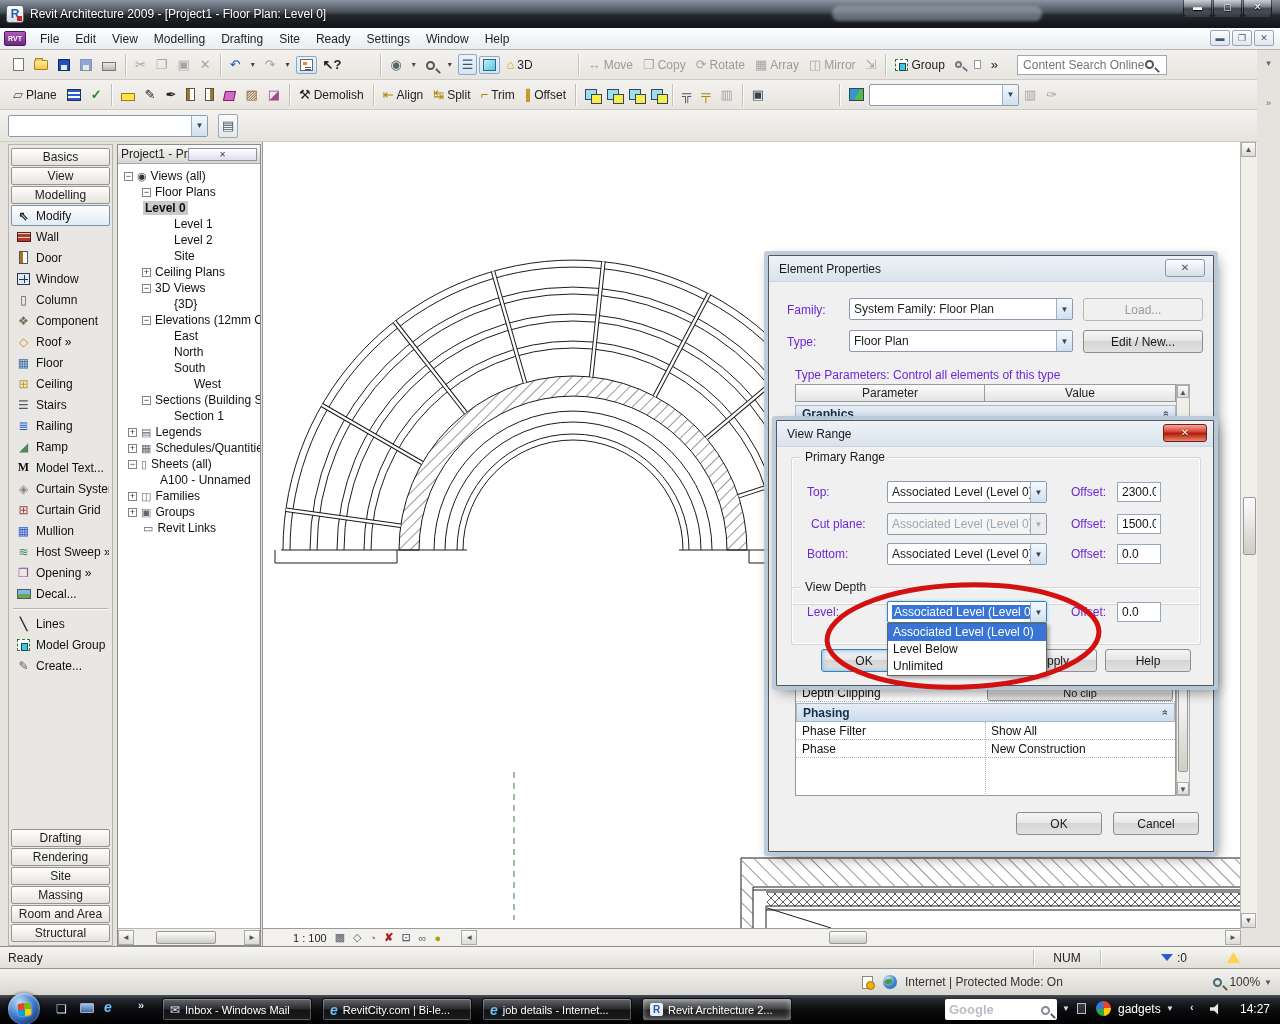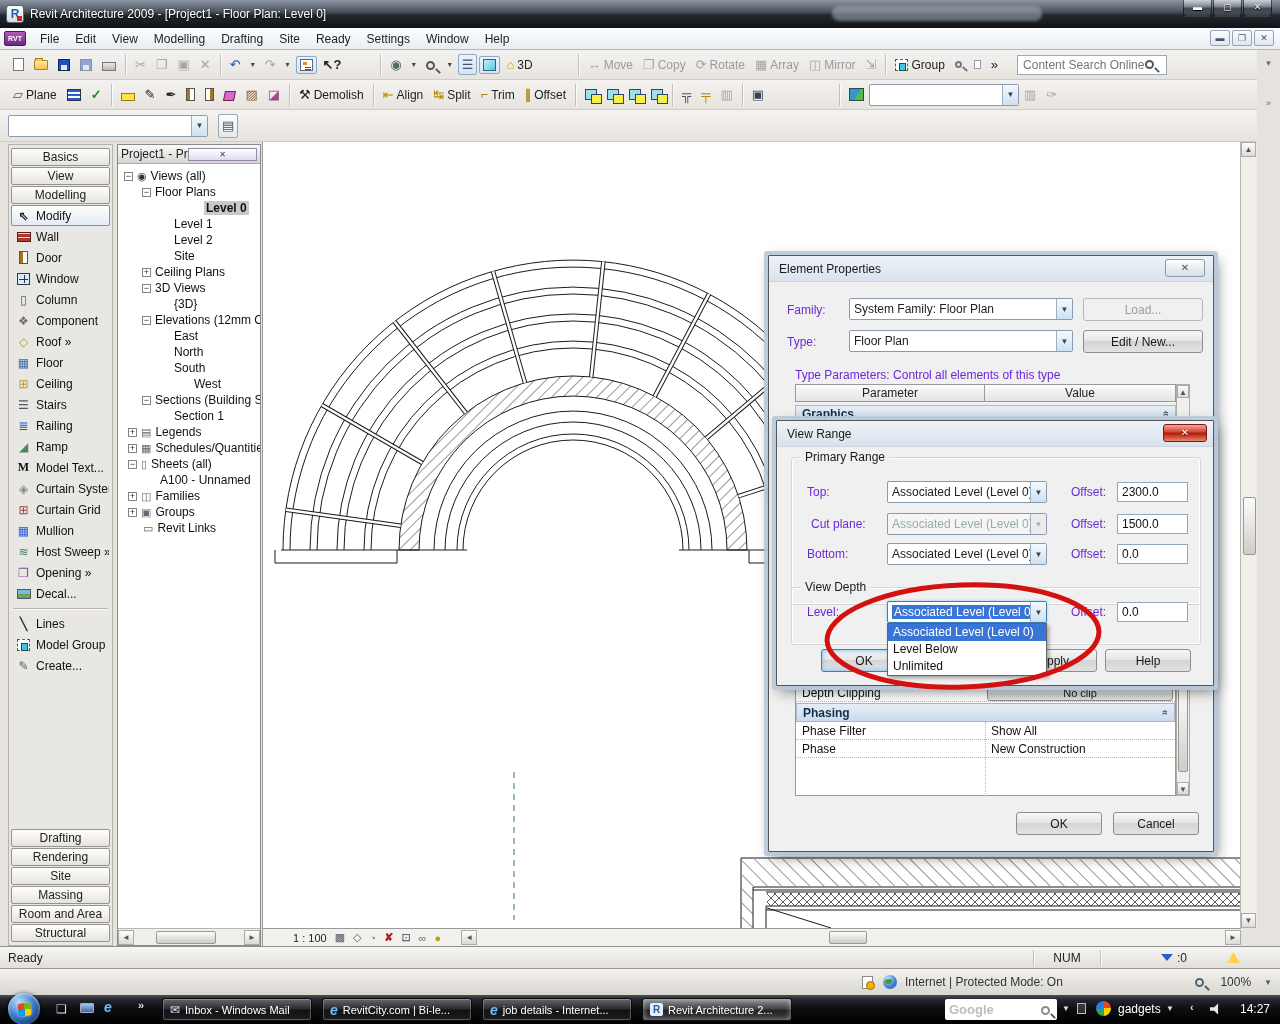--- a/index.html
+++ b/index.html
@@ -127,21 +127,21 @@
   .dlg{position:absolute;background:#f0f0f0;border:1px solid #565656;box-shadow:0 0 0 4px rgba(186,202,217,.92),3px 5px 14px rgba(0,0,0,.5);border-radius:1px}
   .dlg-tb{position:absolute;left:0;top:0;right:0;height:26px;background:linear-gradient(#eef3f8,#d9e2ec);display:flex;align-items:center;padding:0 10px;font-size:12px;color:#1a1a1a;border-bottom:1px solid #cdd6e0}
   .dclose{position:absolute;top:3px;width:40px;height:18px;border:1px solid #8a99a8;border-radius:3px;background:linear-gradient(#fdfdfd,#d8dfe8);color:#456;font-size:10px;text-align:center;line-height:16px}
   .dclose.red{background:linear-gradient(#f0a89e,#d74531 42%,#b01b0a 52%,#e8876e);border-color:#7a1a10;color:#fff;text-shadow:0 1px 1px #600}
   .lbl{position:absolute;font-size:12px;color:#6d28d9;white-space:nowrap}
   .btn{position:absolute;height:23px;background:linear-gradient(#f6f6f6,#e7e7e7 45%,#d5d5d5 50%,#e2e2e2);border:1px solid #8e8e8e;border-radius:3px;font:12px "Liberation Sans",sans-serif;color:#1a1a1a}
   .btn.def{border-color:#3c7fb1;box-shadow:inset 0 0 4px 1px #8cc6ee}
   .btn.dis{color:#9b9b9b;border-color:#b8b8b8;background:#f0f0f0}
   .gbx{position:absolute;border:1px solid #d5d5d5;border-radius:3px;box-shadow:inset 0 0 0 1px #fff}
   .glabel{position:absolute;background:#f0f0f0;padding:0 4px;font-size:12px;color:#1a1a1a}
-  .ofield{position:absolute;height:20px;width:71px;border:1px solid #93a8be;background:#fff;font:12px "Liberation Sans",sans-serif;padding:8px 4px;color:#111}
+  .ofield{position:absolute;height:20px;width:44px;border:1px solid #93a8be;background:#fff;font:12px "Liberation Sans",sans-serif;padding:8px 4px;color:#111}
   .combo.focus{border-color:#3c7fb1;box-shadow:0 0 3px #8cc6ee}
   .hl{background:#3875d7;color:#fff;padding:0 2px}
   .ddlist{position:absolute;background:#fff;border:1px solid #646464;box-shadow:2px 2px 4px rgba(0,0,0,.35);z-index:40}
   .dditem{height:17px;line-height:17px;padding:0 5px;font-size:12px;color:#111;white-space:nowrap;overflow:hidden}
   .dditem.sel{background:#3875d7;color:#fff}
   .tblhead{position:absolute;height:18px;background:linear-gradient(#fcfcfc,#e4e4e4);border:1px solid #9a9a9a;font-size:12px;color:#222;text-align:center;line-height:17px}
   .catrow{position:absolute;background:linear-gradient(#e7eef7,#ccdaea);border:1px solid #aab8c8;font-size:12px;font-weight:bold;color:#15304a;display:flex;align-items:center;padding:0 6px}
   .catrow .chev{margin-left:auto;transform:rotate(-90deg);font-size:10px;color:#345}
   .prow{position:absolute;font-size:12px;color:#111;border-bottom:1px dotted #aab4be;display:flex;align-items:center}
   .vline{position:absolute;border-left:1px dotted #aab4be;width:0}
@@ -532,21 +532,21 @@
     <div class="tree">
       <div class="trow" style="padding-left:6px">
           <span class="texp">−</span>
           <span class="ticon" style="color:#333">◉</span>
           <span>Views (all)</span>
         </div>
       <div class="trow" style="padding-left:24px">
           <span class="texp">−</span>
           <span>Floor Plans</span>
         </div>
-      <div class="trow" style="padding-left:86px">
+      <div class="trow" style="padding-left:25px">
           <span class="tsel">Level 0</span>
         </div>
       <div class="trow" style="padding-left:56px">
           <span>Level 1</span>
         </div>
       <div class="trow" style="padding-left:56px">
           <span>Level 2</span>
         </div>
       <div class="trow" style="padding-left:56px">
           <span>Site</span>
@@ -818,21 +818,21 @@
     <span class="funnel"></span>
     <span style="margin:0 40px 0 4px">:0</span>
     <span class="warn"></span>
     <span style="width:40px"></span>
   </div>
 
   <div id="iebar">
     <span style="margin-left:862px" class="pgicon"></span>
     <span class="globe" style="margin-left:10px"></span>
     <span style="margin-left:8px">Internet | Protected Mode: On</span>
-    <span style="margin-left:auto;margin-right:8px;display:inline-flex;align-items:center;gap:13px">
+    <span style="margin-left:auto;margin-right:8px;display:inline-flex;align-items:center;gap:4px">
       <span class="i i-mag" style="border-color:#467"></span>
       <span>100%</span>
       <span style="font-size:8px;color:#556">▼</span>
     </span>
   </div>
 
   <div id="taskbar">
     <div class="orb">
         <div class="orbflag"></div>
       </div>

